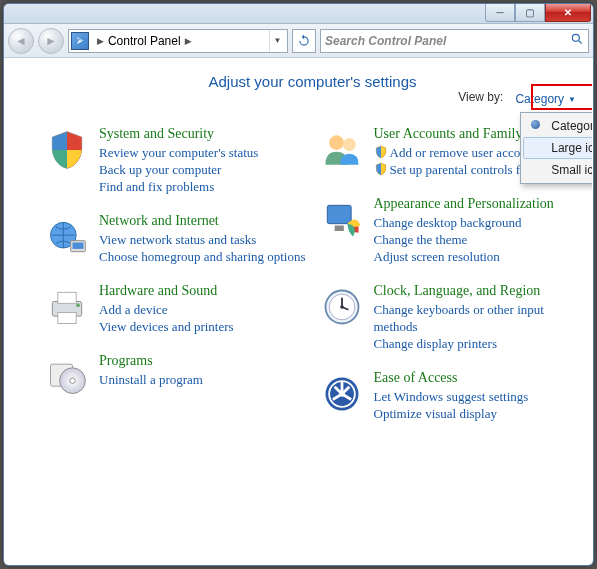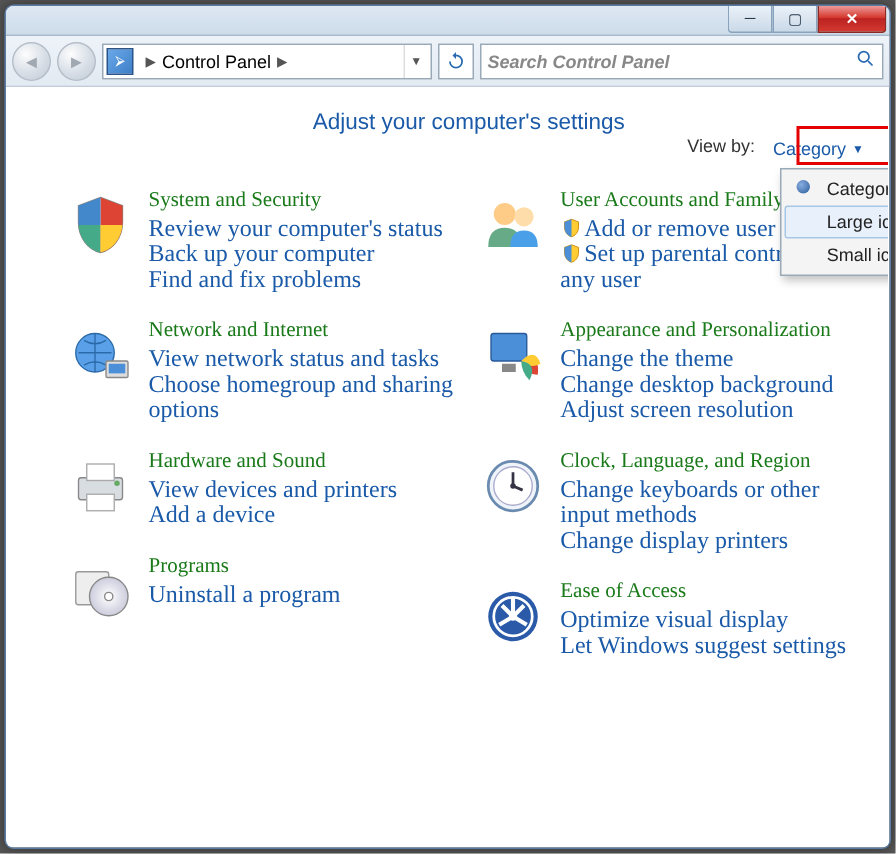--- a/index.html
+++ b/index.html
@@ -138,21 +138,21 @@
   .col { flex: 1; }
   .cat { display:flex; margin-bottom: 18px; font-family: Liberation Serif, serif; }
   .icon-box {
     width: 48px; height: 48px; flex-shrink:0;
     margin-right: 8px;
     display:flex; align-items:center; justify-content:center;
   }
   .icon-box svg { width: 44px; height: 44px; }
   .cat-body { flex:1; }
   .cat-title { font-size: 14px; color: #1a7a1a; margin-bottom: 2px; }
-  .task { font-size: 16px; color: #1a5aa8; line-height: 17px; display:block; }
+  .task { font-size: 13px; color: #1a5aa8; line-height: 17px; display:block; }
 </style>
 </head>
 <body>
 
 <div class="window">
   <div class="titlebar">
     <div class="winbtn min">─</div>
     <div class="winbtn">▢</div>
     <div class="winbtn close">✕</div>
   </div>
@@ -247,22 +247,22 @@
             <div class="icon-box">
               <svg viewBox="0 0 48 48">
                 <rect x="8" y="18" width="32" height="16" rx="2" fill="#d8dde2" stroke="#888"></rect>
                 <rect x="14" y="8" width="20" height="12" fill="#fff" stroke="#aaa"></rect>
                 <rect x="14" y="30" width="20" height="12" fill="#fff" stroke="#aaa"></rect>
                 <circle cx="36" cy="22" r="2" fill="#6a6"></circle>
               </svg>
             </div>
             <div class="cat-body">
               <div class="cat-title">Hardware and Sound</div>
+              <span class="task">Add a device</span>
               <span class="task">View devices and printers</span>
-              <span class="task">Add a device</span>
             </div>
           </div>
           <div class="cat">
             <div class="icon-box">
               <svg viewBox="0 0 48 48">
                 <rect x="6" y="10" width="24" height="24" rx="2" fill="#eee" stroke="#999"></rect>
                 <circle cx="30" cy="28" r="14" fill="url(#g1)" stroke="#888"></circle>
                 <circle cx="30" cy="28" r="3" fill="#fff" stroke="#888"></circle>
                 <defs>
                   <radialGradient id="g1">
@@ -305,22 +305,22 @@
               <svg viewBox="0 0 48 48">
                 <rect x="8" y="8" width="26" height="20" rx="2" fill="#4a8fd8" stroke="#2a5a98"></rect>
                 <rect x="16" y="30" width="10" height="6" fill="#888"></rect>
                 <path d="M30 28 Q44 22 42 38 Q34 38 30 28" fill="#d43"></path>
                 <path d="M30 28 Q40 18 44 30 Q36 34 30 28" fill="#fc3"></path>
                 <path d="M30 28 Q42 30 36 42 Q30 36 30 28" fill="#4a8"></path>
               </svg>
             </div>
             <div class="cat-body">
               <div class="cat-title">Appearance and Personalization</div>
+              <span class="task">Change desktop background</span>
               <span class="task">Change the theme</span>
-              <span class="task">Change desktop background</span>
               <span class="task">Adjust screen resolution</span>
             </div>
           </div>
           <div class="cat">
             <div class="icon-box">
               <svg viewBox="0 0 48 48">
                 <circle cx="24" cy="24" r="18" fill="#eef4fa" stroke="#6a8ab0" stroke-width="2"></circle>
                 <circle cx="24" cy="24" r="14" fill="#fff" stroke="#aac"></circle>
                 <line x1="24" y1="24" x2="24" y2="14" stroke="#334" stroke-width="2"></line>
                 <line x1="24" y1="24" x2="31" y2="27" stroke="#334" stroke-width="2"></line>
@@ -337,20 +337,20 @@
             <div class="icon-box">
               <svg viewBox="0 0 48 48">
                 <circle cx="24" cy="24" r="18" fill="#2a5aa8"></circle>
                 <circle cx="24" cy="24" r="14" fill="#2a5aa8" stroke="#fff" stroke-width="2"></circle>
                 <path d="M24 10 L24 24 L14 30 M24 24 L34 30 M16 16 L24 24 L32 16" stroke="#fff" stroke-width="3" fill="none"></path>
                 <circle cx="24" cy="24" r="3" fill="#fff"></circle>
               </svg>
             </div>
             <div class="cat-body">
               <div class="cat-title">Ease of Access</div>
+              <span class="task">Let Windows suggest settings</span>
               <span class="task">Optimize visual display</span>
-              <span class="task">Let Windows suggest settings</span>
             </div>
           </div>
         </div>
     </div>
   </div>
 </div>
 
 </body></html>

